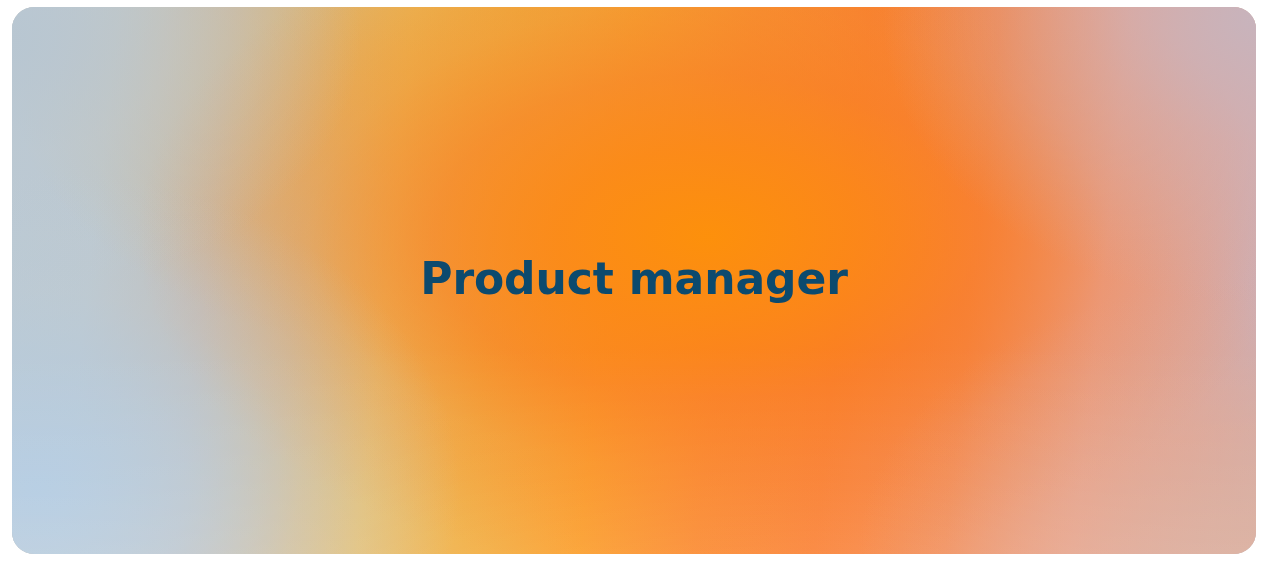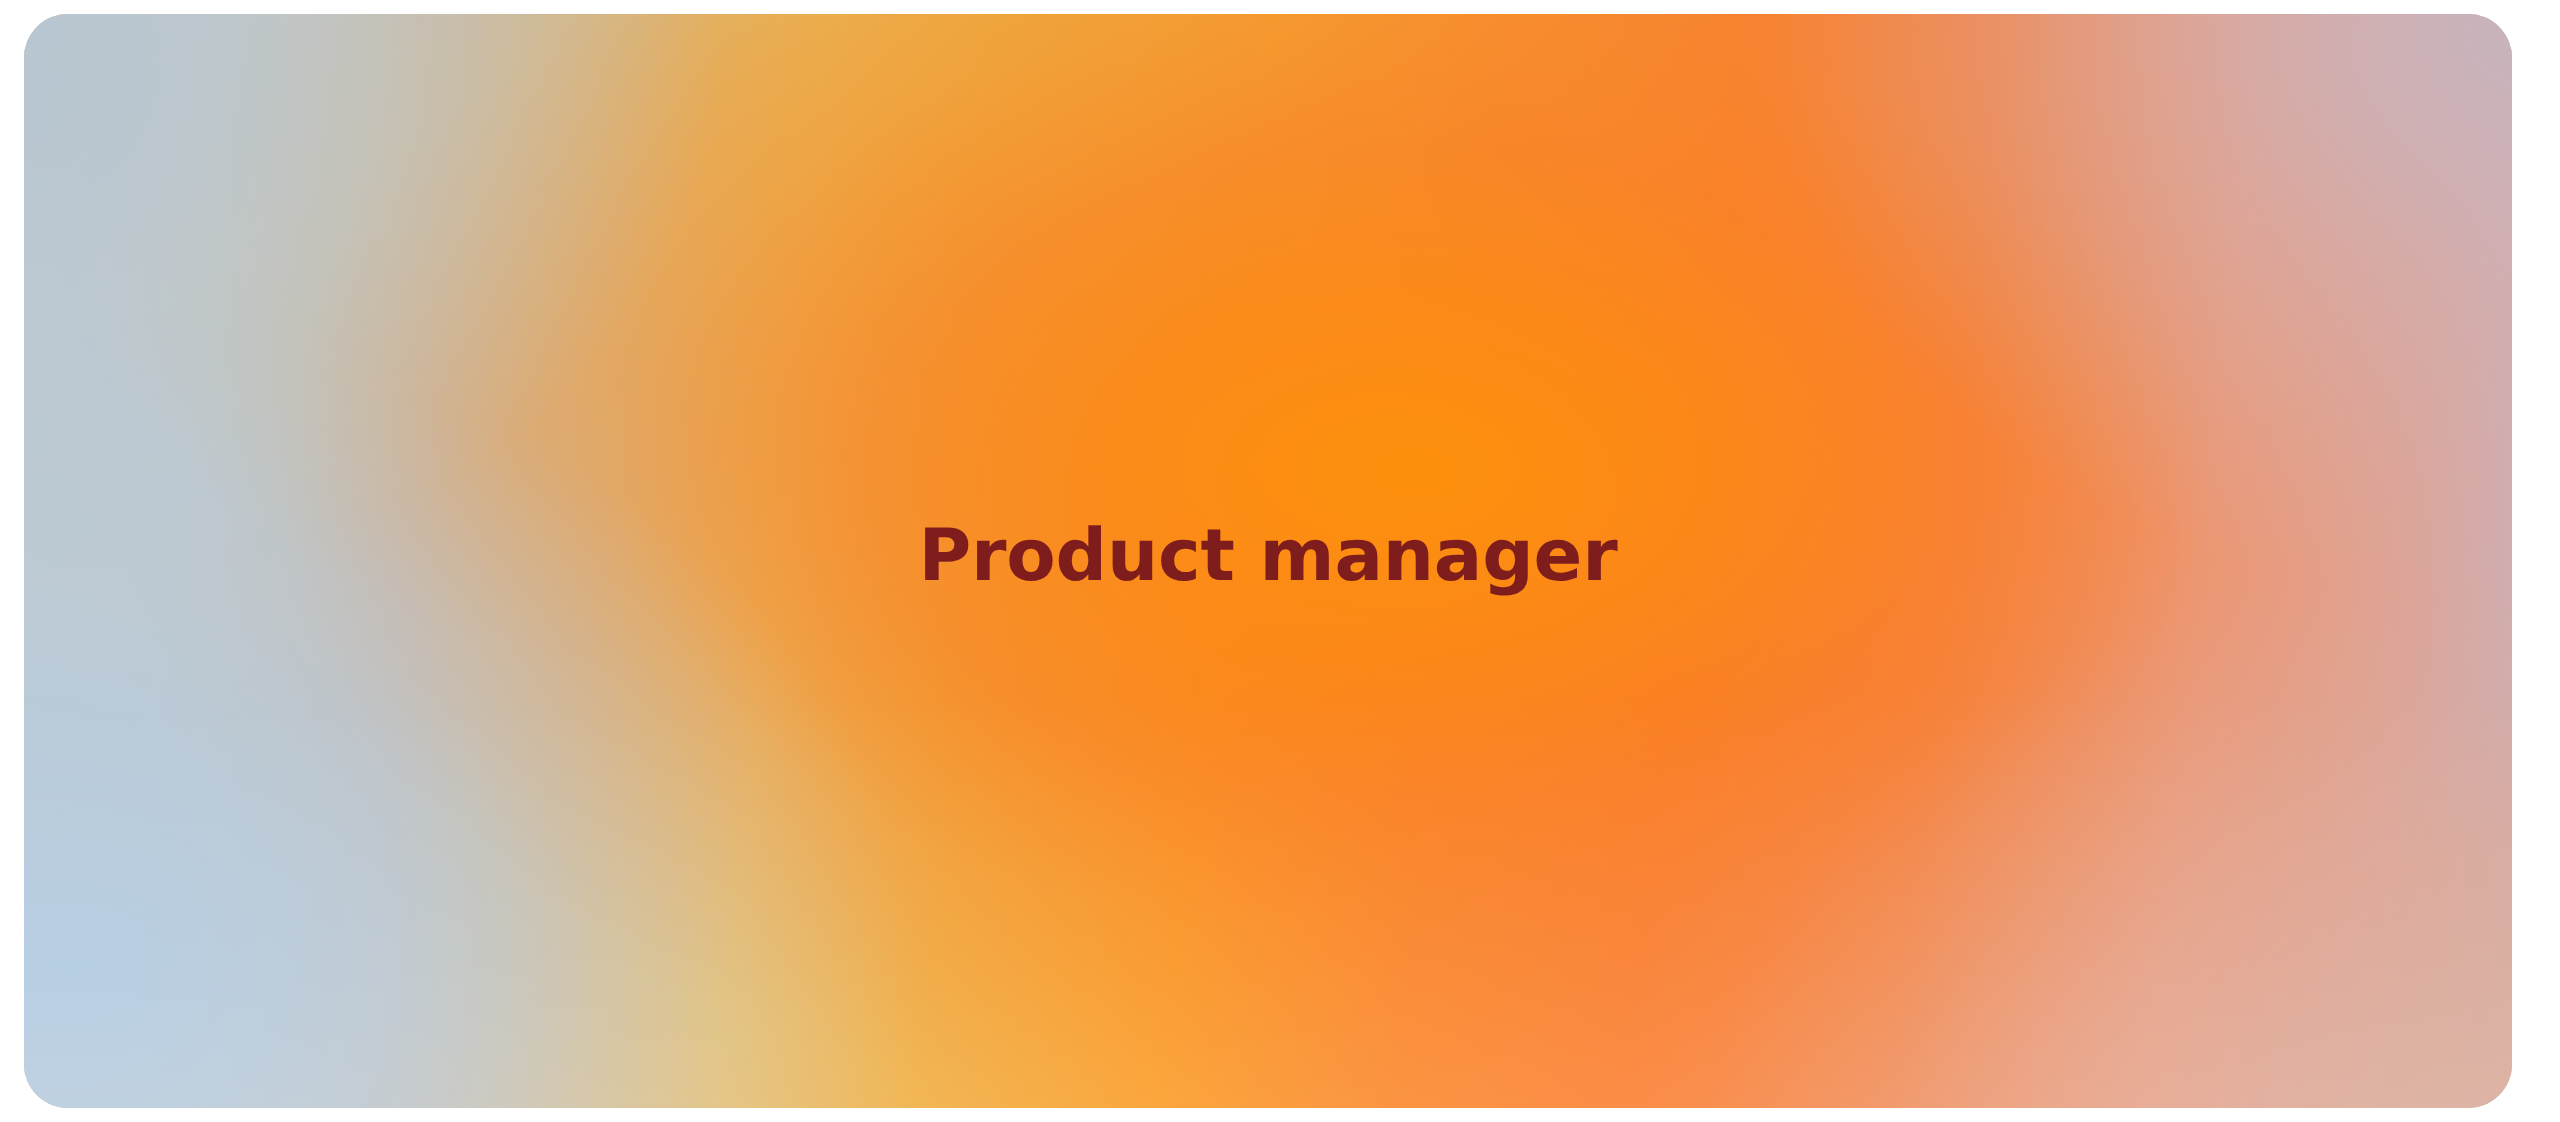--- a/index.html
+++ b/index.html
@@ -151,25 +151,25 @@
   .hero-content {
     position: absolute;
     inset: 0;
     display: flex;
     align-items: center;
     justify-content: center;
   }
 
   .hero-title {
     font-family: "DejaVu Sans", sans-serif;
-    font-size: 36px;
+    font-size: 44px;
     font-weight: 600;
     line-height: 1;
     letter-spacing: -0.1px;
-    color: #7f1d1d;
+    color: #0c4a6e;
     text-align: right;
     white-space: nowrap;
     user-select: none;
     transform: translateY(-2px);
   }
 </style>
 </head>
 <body>
 
 <div class="stage">

